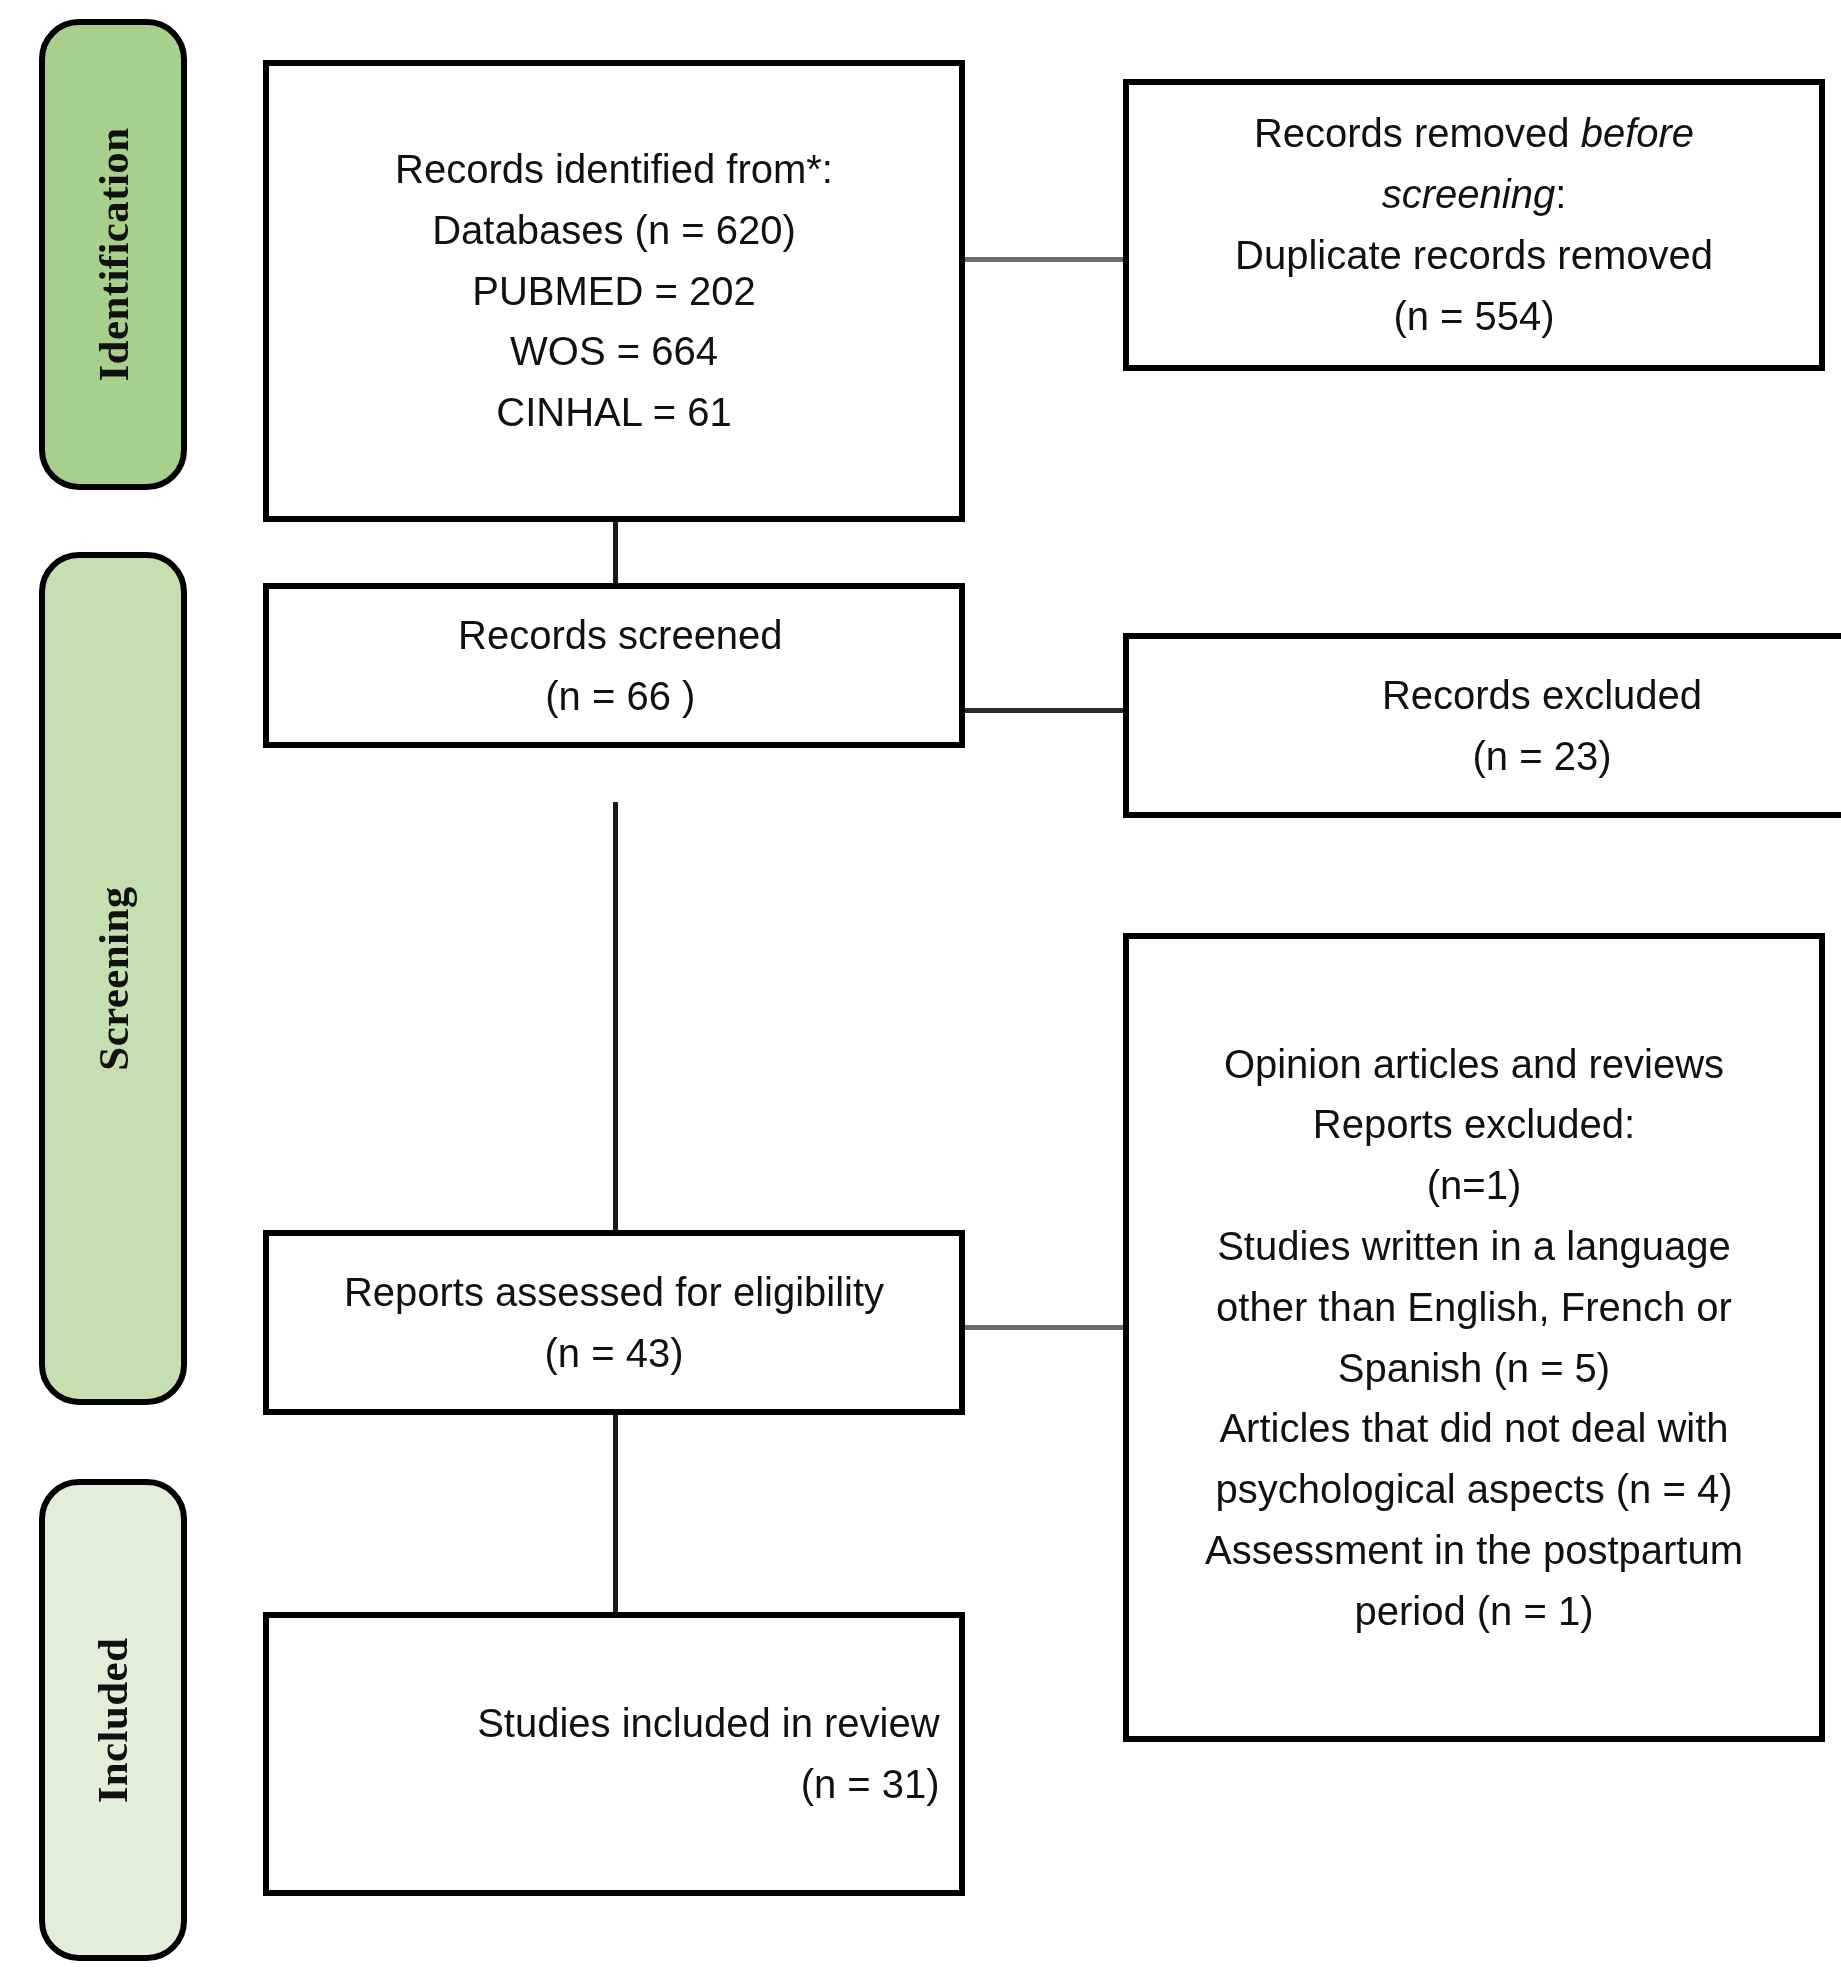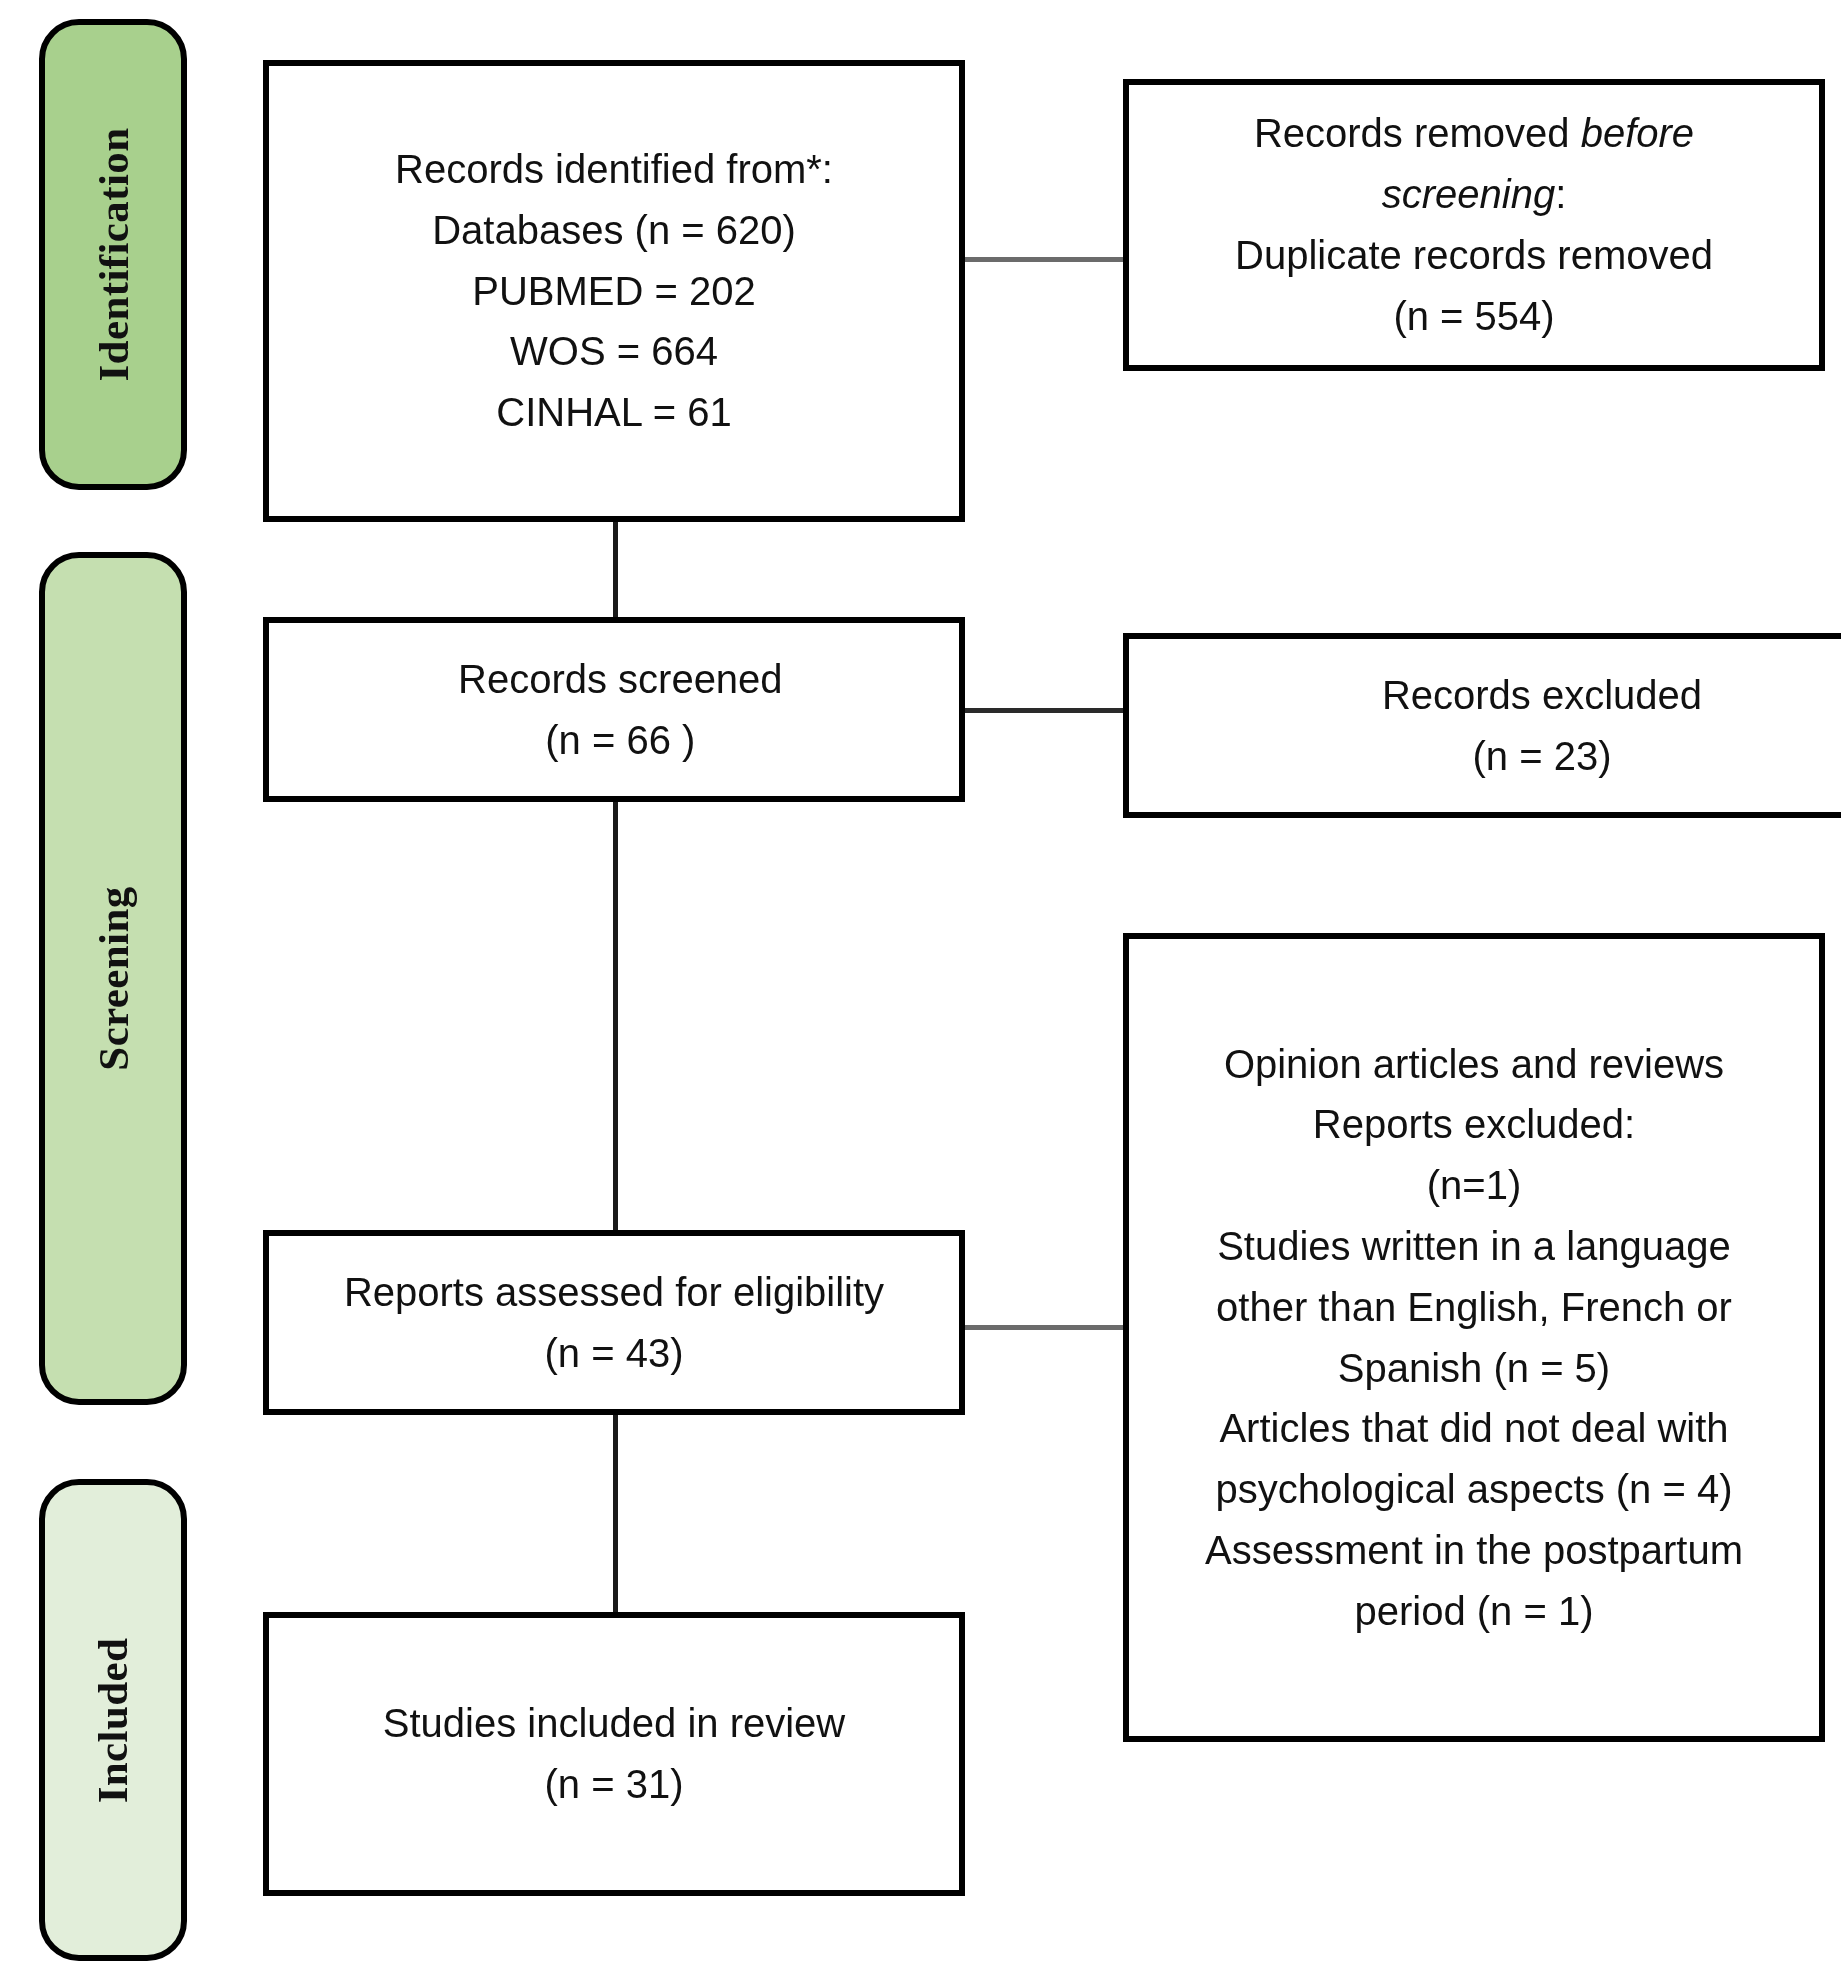--- a/index.html
+++ b/index.html
@@ -117,21 +117,21 @@
     <div class="line">
       <span>Records removed </span><span class="ital">before</span>
     </div>
     <div class="line">
       <span class="ital">screening</span><span>:</span>
     </div>
     <div class="line">Duplicate records removed</div>
     <div class="line">(n = 554)</div>
   </div>
 
-  <div class="flow-box" style="left:263px; top:617px; width:702px; height:185px;padding-left:32px;">
+  <div class="flow-box" style="left:263px; top:583px; width:702px; height:165px;padding-left:32px;">
     <div class="line">Records screened</div>
     <div class="line">(n = 66 )</div>
   </div>
 
   <div class="flow-box" style="left:1123px; top:633px; width:838px; height:185px;">
     <div class="line">Records excluded</div>
     <div class="line">(n = 23)</div>
   </div>
 
   <div class="flow-box" style="left:263px; top:1230px; width:702px; height:185px;">
@@ -145,19 +145,19 @@
     <div class="line">(n=1)</div>
     <div class="line">Studies written in a language</div>
     <div class="line">other than English, French or</div>
     <div class="line">Spanish (n = 5)</div>
     <div class="line">Articles that did not deal with</div>
     <div class="line">psychological aspects (n = 4)</div>
     <div class="line">Assessment in the postpartum</div>
     <div class="line">period (n = 1)</div>
   </div>
 
-  <div class="flow-box" style="left:263px; top:1612px; width:702px; height:284px;">
+  <div class="flow-box" style="left:263px; top:1612px; width:702px; height:284px;align-items:flex-end;">
     <div class="line">Studies included in review</div>
     <div class="line">(n = 31)</div>
   </div>
 
 </div>
 
 
 </body></html>

